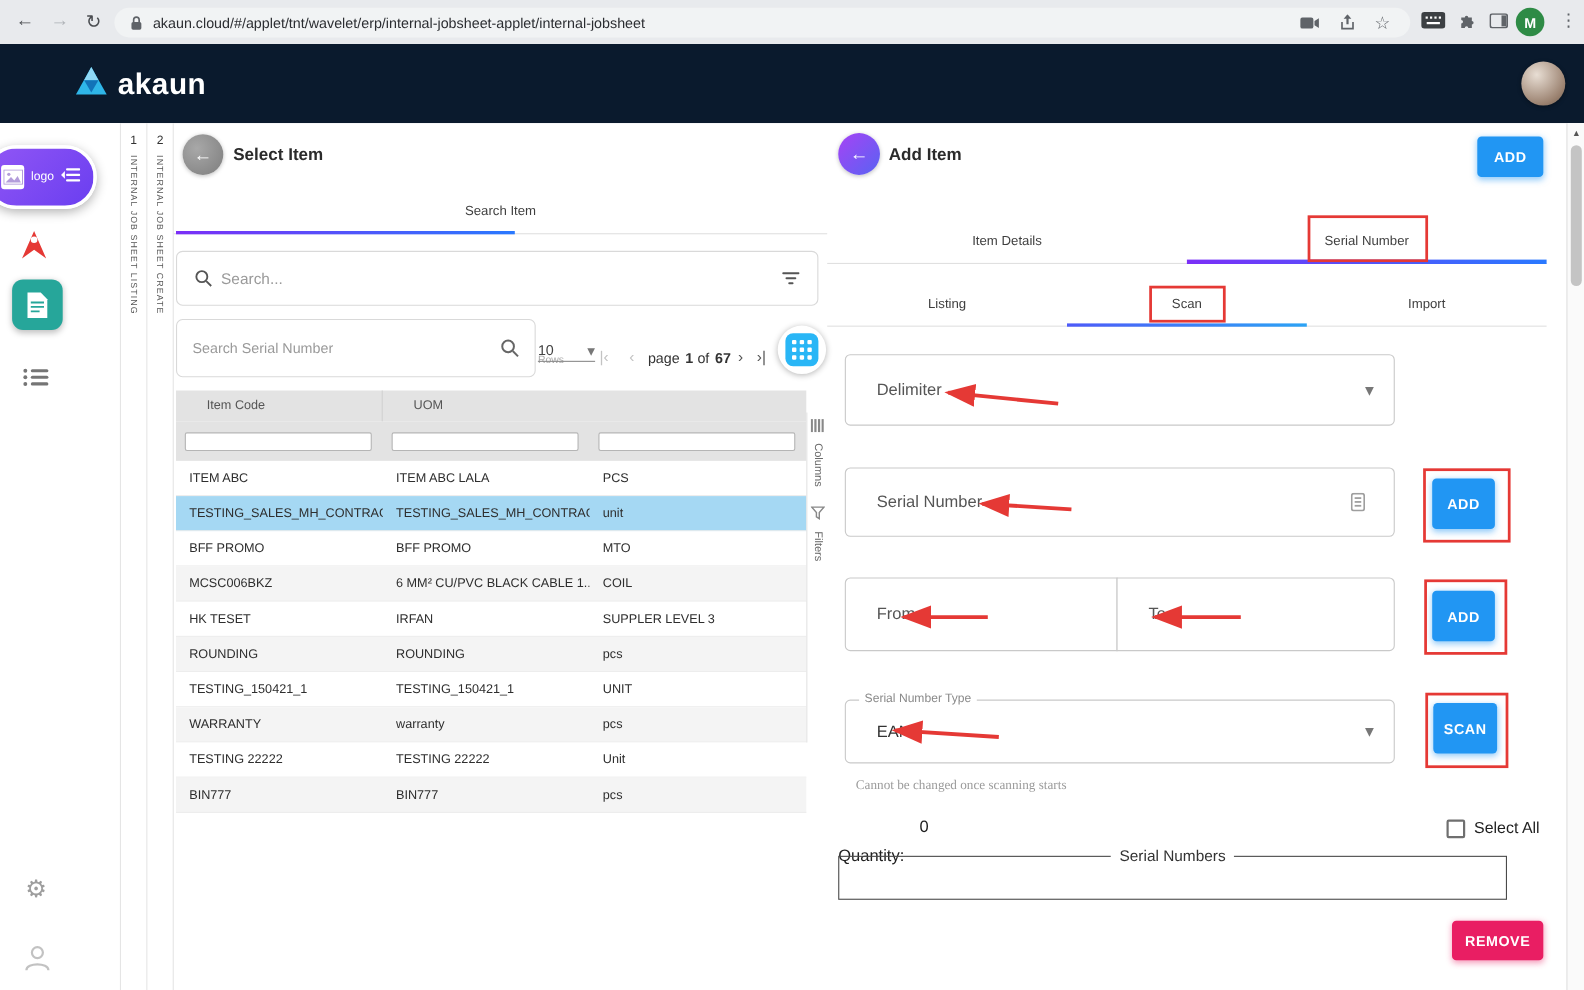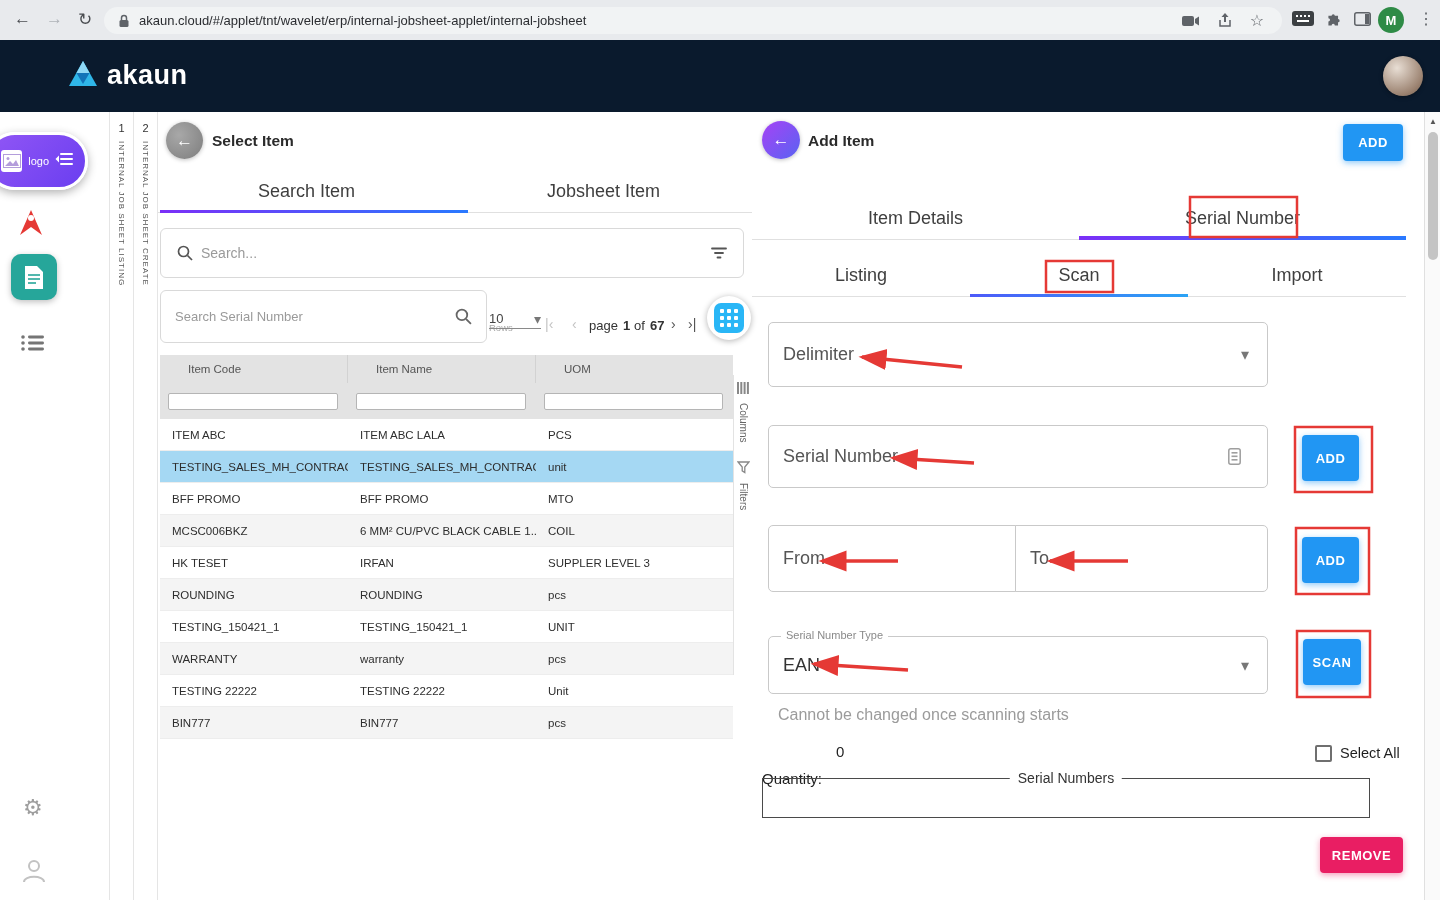--- a/index.html
+++ b/index.html
@@ -43,21 +43,21 @@
   .vtab-num { font-size:11px; color:#333; display:block; }
   .vtab-label { writing-mode:vertical-rl; font-size:8px; color:#555; letter-spacing:1px; margin-top:7px; display:inline-block; }
 
   
   .back-circle { position:absolute; width:37px; height:37px; border-radius:50%; display:flex; align-items:center; justify-content:center; color:#fff; font-size:17px; cursor:pointer; box-shadow:0 1px 4px rgba(0,0,0,.25); }
   .gray-circle { background:radial-gradient(circle at 35% 35%, #a8a8a8, #7d7d7d); }
   .purple-circle { background:linear-gradient(135deg,#a643f5,#5963f2); }
   .panel-title { position:absolute; font-size:15.5px; font-weight:bold; color:#2b2b2b; }
 
   .tab-row { position:absolute; display:flex; border-bottom:1px solid #e0e0e0; }
-  .tab-cell { flex:1; display:flex; align-items:center; justify-content:center; font-size:18px; color:#3f3f3f; cursor:pointer; }
+  .tab-cell { flex:1; display:flex; align-items:center; justify-content:center; font-size:12px; color:#3f3f3f; cursor:pointer; }
   .tab-underline { position:absolute; bottom:-1px; height:3px; background:linear-gradient(90deg,#7b2ff7,#2979ff); }
 
   .search-box { position:absolute; border:1px solid #d9d9d9; border-radius:6px; display:flex; align-items:center; background:#fff; }
   .search-box input { border:none; outline:none; flex:1; font-size:14px; color:#444; font-family:"Liberation Sans",sans-serif; background:transparent; }
   .search-box input::placeholder { color:#9a9a9a; }
 
   .rows-label { position:absolute; font-size:9.5px; color:#aaa;margin-top:24px; }
   .rows-select { position:absolute; width:52px; border-bottom:1px solid #8a8a8a; font-size:13px; color:#444; display:flex; justify-content:space-between; align-items:flex-end; padding-bottom:2px; cursor:pointer; }
   .caret { color:#777; font-size:14px; line-height:1; }
 
@@ -84,29 +84,29 @@
   .trow.selected { background:#a5d8f3; }
 
   .tools-strip { position:absolute; left:733px; top:263px; width:19px; height:300px; border-left:1px solid #e3e3e3; display:flex; flex-direction:column; align-items:center; padding-top:5px; }
   .tool-label { writing-mode:vertical-rl; font-size:10px; color:#666; margin:5px 0 18px; cursor:pointer; }
 
   
   .blue-btn { position:absolute; background:#2196f3; color:#fff; font-weight:bold; font-size:13px; border:none; border-radius:4px; letter-spacing:.5px; cursor:pointer; box-shadow:0 2px 6px rgba(33,150,243,.5); font-family:"Liberation Sans",sans-serif; }
   .pink-btn { position:absolute; background:#e91e63; color:#fff; font-weight:bold; font-size:13px; border:none; border-radius:4px; letter-spacing:.5px; cursor:pointer; box-shadow:0 2px 6px rgba(233,30,99,.45); font-family:"Liberation Sans",sans-serif; }
 
   .outline-field { position:absolute; border:1px solid #c9c9c9; border-radius:5px; background:#fff; display:flex; align-items:center; cursor:pointer; }
-  .field-label { font-size:18px; color:#555; margin-left:14px; flex:1; }
+  .field-label { font-size:15px; color:#555; margin-left:28px; flex:1; }
   .field-caret { color:#777; font-size:16px; margin-right:18px; }
 
   .legend-span { position:absolute; top:-8px; left:12px; background:#fff; padding:0 5px; font-size:11px; color:#8a8a8a; }
 
   .sn-fieldset { position:absolute; left:762px; top:666px; width:608px; height:40px; border:1px solid #4a4a4a; }
   .sn-legend { position:absolute; top:-9px; left:50%; transform:translateX(-50%); background:#fff; padding:0 8px; font-size:14px; color:#333; }
 
-  .note-text { position:absolute; font-size:16px; color:#9b9b9b; }
+  .note-text { position:absolute; font-size:12px; color:#9b9b9b;font-family:Liberation Serif, serif; }
   .qty-text { position:absolute; font-size:15px; color:#1f1f1f; }
   .checkbox { position:absolute; width:17px; height:17px; border:2px solid #6f6f6f; border-radius:2px; background:#fff; cursor:pointer; }
 
   
   .scrollbar { position:absolute; left:1424px; top:0; width:16px; height:788px; background:#fafafa; border-left:1px solid #e0e0e0; }
   .scroll-up { position:absolute; left:4px; top:5px; font-size:8px; color:#555; }
   .scroll-thumb { position:absolute; left:3px; top:20px; width:10px; height:128px; background:#c4c4c4; border-radius:5px; }
 
   
   .annotation-overlay { position:absolute; left:0; top:0; width:1440px; height:900px; pointer-events:none; z-index:50; }
@@ -259,23 +259,20 @@
 
     <div class="back-circle gray-circle" style="left:166px;top:10px;">
       <span>←</span>
     </div>
     <span class="panel-title" style="left:212px;top:20px;">Select Item</span>
 
     <div class="tab-row" style="left:158px;top:58px;width:594px;height:43px;">
       <div class="tab-cell">
           <span>Search Item</span>
         </div>
-      <div class="tab-cell">
-          <span>Jobsheet Item</span>
-        </div>
       <div class="tab-underline" style="left:2px;width:308px;"></div>
     </div>
 
     <div class="search-box" style="left:160px;top:178px;width:327px;height:53px;padding:0 14px;">
       <input style="font-size: 13px;" placeholder="Search Serial Number">
       <span style="display:inline-flex;">
         <svg width="17" height="17" viewBox="0 0 16 16">
             <circle cx="6.5" cy="6.5" r="5" fill="none" stroke="#666" stroke-width="1.7"></circle>
             <line x1="10.5" y1="10.5" x2="15" y2="15" stroke="#666" stroke-width="1.7"></line>
           </svg>
@@ -326,21 +323,20 @@
           <i></i>
           <i></i>
           <i></i>
           <i></i>
         </span>
     </div>
 
     <div class="item-table">
       <div class="thead">
         <span>Item Code</span>
-        <span>Item Name</span>
         <span>UOM</span>
       </div>
       <div class="tfilter">
         <span><input style=""></span>
         <span><input style=""></span>
         <span><input style=""></span>
       </div>
 
       <div class="trow">
         <span>ITEM ABC</span>

